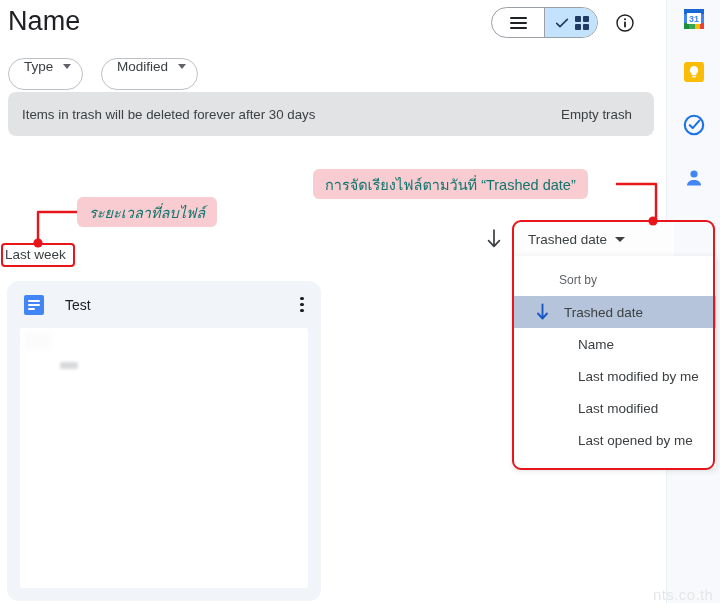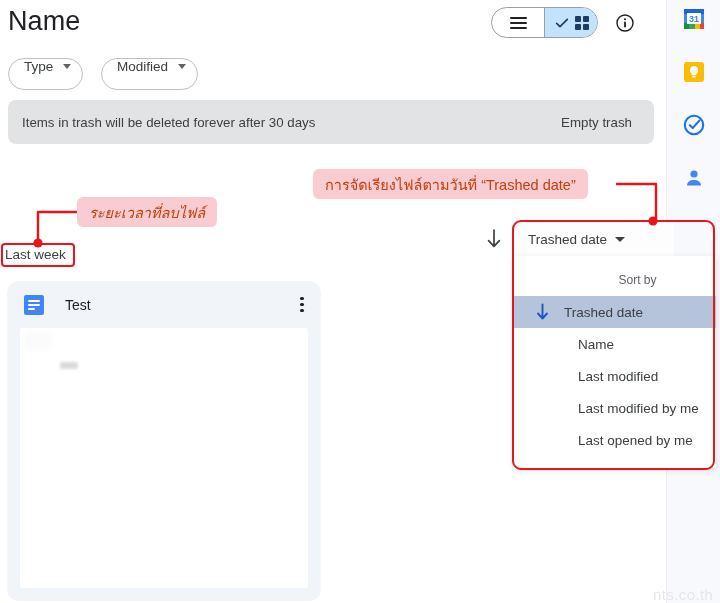--- a/index.html
+++ b/index.html
@@ -105,21 +105,21 @@
     border-left: 4.5px solid transparent;
     border-right: 4.5px solid transparent;
     border-top: 5px solid #5f6368;
   }
   #chip-type { left: 8px; top: 58px; }
   #chip-modified { left: 101px; top: 58px; }
 
   
   .banner {
     position: absolute;
-    left: 8px; top: 100px;
+    left: 8px; top: 92px;
     width: 646px; height: 44px;
     background: #e2e3e5;
     border-radius: 8px;
     display: flex; align-items: center;
     justify-content: space-between;
     padding: 0 22px 0 14px;
   }
   .banner-text { font-size: 13.3px; color: #3c4043; }
   .banner-action {
     font-size: 13.3px; color: #3c4043;
@@ -213,21 +213,20 @@
     position: absolute;
     left: 485px; top: 228px;
     width: 18px; height: 22px;
     color: #3c4043;
   }
   .sort-panel {
     position: absolute;
     left: 514px; top: 222px;
     width: 160px;
     background: #b91c1c;
-    text-align: center;
   }
   .sort-current {
     height: 34px;
     display: flex; align-items: center;
     padding-left: 14px;
     gap: 8px;
     font-size: 13.5px;
     color: #3c4043;
     background: #fdfdfd;
   }
@@ -274,21 +273,21 @@
     border: 2.5px solid #e8151b;
     border-radius: 9px;
     pointer-events: none;
   }
 
   
   .anno {
     position: absolute;
     background: #f8ccd1;
     border-radius: 6px;
-    color: #c2410c;
+    color: #0f766e;
     white-space: nowrap;
     display: flex; align-items: center;
   }
   #anno-sort {
     left: 313px; top: 169px;
     height: 30px;
     padding: 0 12px;
     font-size: 14.5px;
   }
   #anno-duration {
@@ -435,24 +434,24 @@
             <path d="M7.5 1.5v13M3 10.5l4.5 5 4.5-5" fill="none" stroke="#1a56c4" stroke-width="1.9" stroke-linecap="round" stroke-linejoin="round"></path>
           </svg>
         </span>
         <span class="label">Trashed date</span>
       </div>
 
       <div class="sort-item">
         <span class="label">Name</span>
       </div>
       <div class="sort-item">
+        <span class="label">Last modified by me</span>
+      </div>
+      <div class="sort-item">
         <span class="label">Last modified</span>
-      </div>
-      <div class="sort-item">
-        <span class="label">Last modified by me</span>
       </div>
       <div class="sort-item">
         <span class="label">Last opened by me</span>
       </div>
     </div>
   </div>
 
   <div class="sort-redbox"></div>
 
   <svg class="anno-svg" width="720" height="603">

